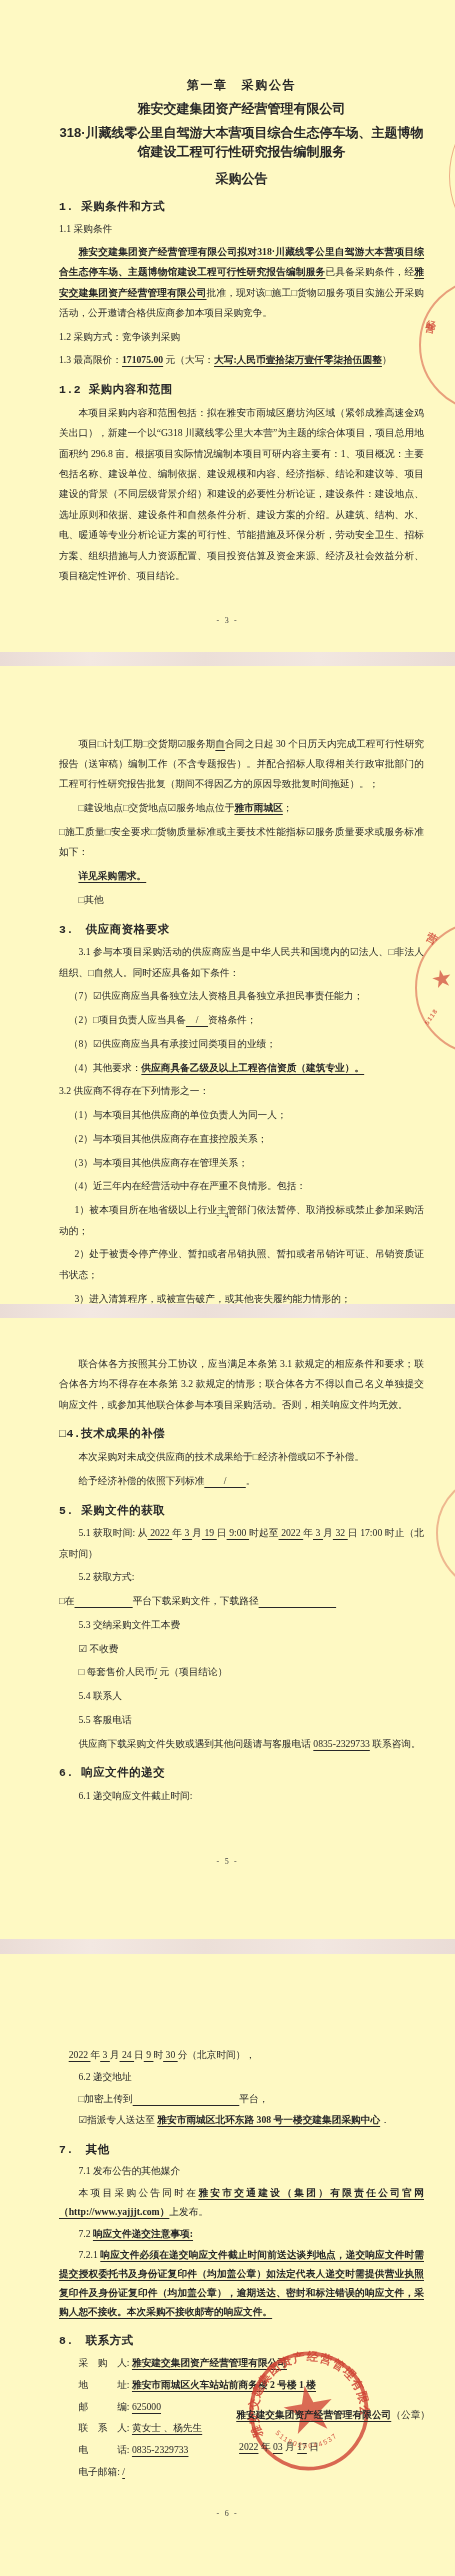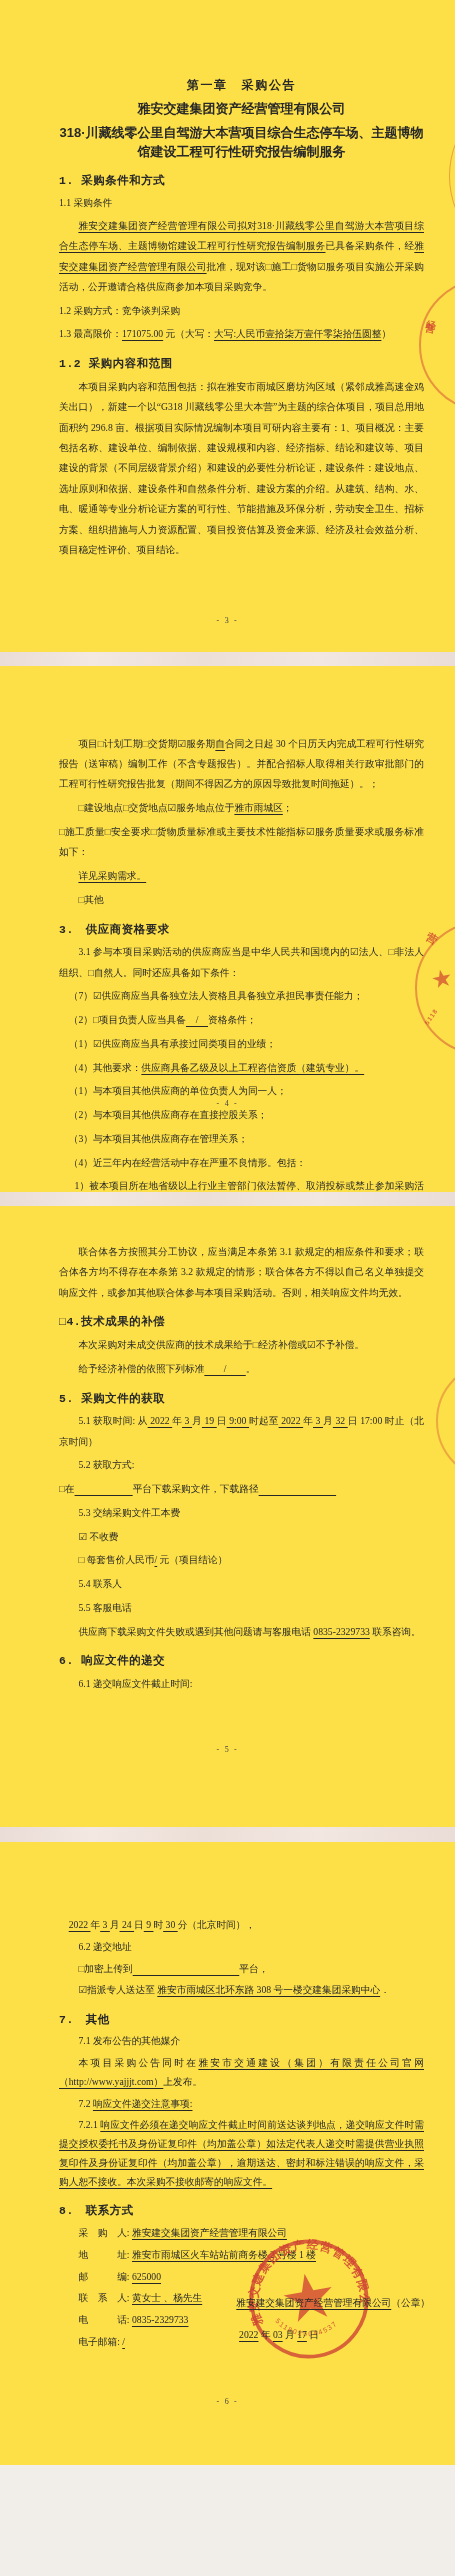--- a/index.html
+++ b/index.html
@@ -1,37 +1,37 @@
 <!DOCTYPE html>
 <html style="font-size:9px"><head>
 <meta charset="utf-8">
 <style>
   *{box-sizing:border-box}
   html,body{margin:0;padding:0}
   body{width:455px;background:#f1ede8;font-family:"Liberation Serif","DejaVu Serif",serif;color:#282828}
   .doc{width:455px}
-  .page{position:relative;background:#fde047;overflow:hidden}
-  #page1{height:652px}#page2{height:526px}#page3{height:621px}#page4{height:623px}
+  .page{position:relative;background:#fef9c3;overflow:hidden}
+  #page1{height:652px}#page2{height:638px}#page3{height:621px}#page4{height:623px}
   .sep{height:14.2px;background:linear-gradient(90deg,#eadcd6 0%,#f3e8e2 20%,#ecdfd8 45%,#f2e7e1 70%,#eadcd6 100%)}
   .content{padding-left:59px;padding-right:31px}
   #page1 .content{padding-top:77px}
   #page2 .content{padding-top:64px}
   #page3 .content{padding-top:32px}
-  #page4 .content{padding-top:72px}
+  #page4 .content{padding-top:90px}
   .t-center{text-align:center}
   .chapter{font-family:"Liberation Sans","DejaVu Sans",sans-serif;font-weight:700;font-size:12px;letter-spacing:1.7px}
   .doc-head{font-family:"Liberation Sans","DejaVu Sans",sans-serif;font-weight:700;font-size:13px;line-height:1.5;margin-top:4.6px}
   .doc-sub{font-family:"Liberation Sans","DejaVu Sans",sans-serif;font-weight:700;font-size:13px;margin:8px 0 2.3px}
   .h-sec{font-family:Liberation Mono, monospace;font-weight:700;font-size:11.4px;margin:11.4px 0 5.7px;letter-spacing:0.6px}
   .sub-sec{font-size:9.7px;margin:9px 0 5.7px}
   .para{font-size:9.7px;line-height:2.1;text-align:justify;margin:3.4px 0}
   #page4 .para{line-height:1.95;margin:2.8px 0}
   .ti1{text-indent:1em}.ti15{text-indent:1.6em}.ti2{text-indent:2em}
   .u{text-decoration:underline;text-underline-offset:2.8px}
-  .b{font-weight:400}
+  .b{font-weight:700}
   .pagenum{position:absolute;left:0;right:0;text-align:center;font-size:8px;letter-spacing:1.7px;color:#444}
   #page1 .pagenum{bottom:27px}#page2 .pagenum{bottom:84px}#page3 .pagenum{bottom:73px}#page4 .pagenum{bottom:59px}
   
   .frag{position:absolute;border-radius:50%;border:2.3px solid rgba(211,70,52,.5);pointer-events:none}
   .frag-a{width:182px;height:182px;top:85px;right:-176px;border-width:1.7px;border-color:rgba(211,70,52,.42)}
   .frag-b{width:134px;height:134px;top:278px;right:-98px}
   .frag-c{width:134px;height:134px;top:255px;right:-94px}
   .frag-d{width:120px;height:120px;top:155px;right:-101px;border-color:rgba(211,70,52,.36)}
   .fchar{position:absolute;color:rgba(205,60,45,.75);font-family:"Liberation Sans","DejaVu Sans",sans-serif;font-weight:700}
   .frag-b .fchar{left:4.6px;top:32px;writing-mode:vertical-rl;font-size:9.7px;letter-spacing:3.4px;transform:rotate(12deg)}
@@ -48,20 +48,21 @@
 </head>
 <body>
 
 <div class="doc">
 
   <section class="page" id="page1">
     <div class="content">
       <div class="chapter t-center">第一章　采购公告</div>
       <div class="doc-head t-center">雅安交建集团资产经营管理有限公司</div>
       <div class="doc-head t-center">318·川藏线零公里自驾游大本营项目综合生态停车场、主题博物馆建设工程可行性研究报告编制服务</div>
+      <div class="doc-sub t-center">采购公告</div>
       <div class="h-sec">1. 采购条件和方式</div>
       <div class="sub-sec">1.1 采购条件</div>
       <p class="para ti2"><span class="u b">雅安交建集团资产经营管理有限公司拟对</span><span class="u b">318·川藏线零公里自驾游大本营项目综合生态停车场、主题博物馆建设工程可行性研究报告编制服务</span><span>已具备采购条件，经</span><span class="u b">雅安交建集团资产经营管理有限公司</span><span>批准，现对该□施工□货物☑服务项目实施公开采购活动，公开邀请合格供应商参加本项目采购竞争。</span></p>
       <p class="para">1.2 采购方式：竞争谈判采购</p>
       <p class="para"><span>1.3 最高限价：</span><span class="u b">171075.00</span><span> 元（大写：</span><span class="u b">大写:人民币壹拾柒万壹仟零柒拾伍圆整</span><span>）</span></p>
       <div class="h-sec">1.2 采购内容和范围</div>
       <p class="para ti2">本项目采购内容和范围包括：拟在雅安市雨城区磨坊沟区域（紧邻成雅高速金鸡关出口），新建一个以“G318 川藏线零公里大本营”为主题的综合体项目，项目总用地面积约 296.8 亩。根据项目实际情况编制本项目可研内容主要有：1、项目概况：主要包括名称、建设单位、编制依据、建设规模和内容、经济指标、结论和建议等、项目建设的背景（不同层级背景介绍）和建设的必要性分析论证，建设条件：建设地点、选址原则和依据、建设条件和自然条件分析、建设方案的介绍。从建筑、结构、水、电、暖通等专业分析论证方案的可行性、节能措施及环保分析，劳动安全卫生、招标方案、组织措施与人力资源配置、项目投资估算及资金来源、经济及社会效益分析、项目稳定性评价、项目结论。</p>
     </div>
     <div class="pagenum">- 3 -</div>
     <div class="frag frag-a"></div>
@@ -76,22 +77,23 @@
     <div class="content">
       <p class="para ti2"><span>项目□计划工期□交货期☑服务期</span><span class="u">自</span><span>合同之日起 30 个日历天内完成工程可行性研究报告（送审稿）编制工作（不含专题报告）。并配合招标人取得相关行政审批部门的工程可行性研究报告批复（期间不得因乙方的原因导致批复时间拖延）。；</span></p>
       <p class="para ti2"><span>□建设地点□交货地点☑服务地点位于</span><span class="u b">雅市雨城区</span><span>；</span></p>
       <p class="para">□施工质量□安全要求□货物质量标准或主要技术性能指标☑服务质量要求或服务标准如下：</p>
       <p class="para ti2"><span class="u b">详见采购需求。</span></p>
       <p class="para ti2">□其他</p>
       <div class="h-sec">3.　供应商资格要求</div>
       <p class="para ti2">3.1 参与本项目采购活动的供应商应当是中华人民共和国境内的☑法人、□非法人组织、□自然人。同时还应具备如下条件：</p>
       <p class="para ti1">（7）☑供应商应当具备独立法人资格且具备独立承担民事责任能力；</p>
       <p class="para ti1"><span>（2）□项目负责人应当具备</span><span class="u">　/　</span><span>资格条件；</span></p>
-      <p class="para ti1">（1）☑供应商应当具有承接过同类项目的业绩；</p>
+      <p class="para ti1">（8）☑供应商应当具有承接过同类项目的业绩；</p>
       <p class="para ti1"><span>（4）其他要求：</span><span class="u b">供应商具备乙级及以上工程咨信资质（建筑专业）。</span></p>
+      <p class="para">3.2 供应商不得存在下列情形之一：</p>
       <p class="para ti1">（1）与本项目其他供应商的单位负责人为同一人；</p>
       <p class="para ti1">（2）与本项目其他供应商存在直接控股关系；</p>
       <p class="para ti1">（3）与本项目其他供应商存在管理关系；</p>
       <p class="para ti1">（4）近三年内在经营活动中存在严重不良情形。包括：</p>
       <p class="para ti15">1）被本项目所在地省级以上行业主管部门依法暂停、取消投标或禁止参加采购活动的；</p>
       <p class="para ti15">2）处于被责令停产停业、暂扣或者吊销执照、暂扣或者吊销许可证、吊销资质证书状态；</p>
       <p class="para ti15">3）进入清算程序，或被宣告破产，或其他丧失履约能力情形的；</p>
 
     </div>
     <div class="pagenum">- 4 -</div>

